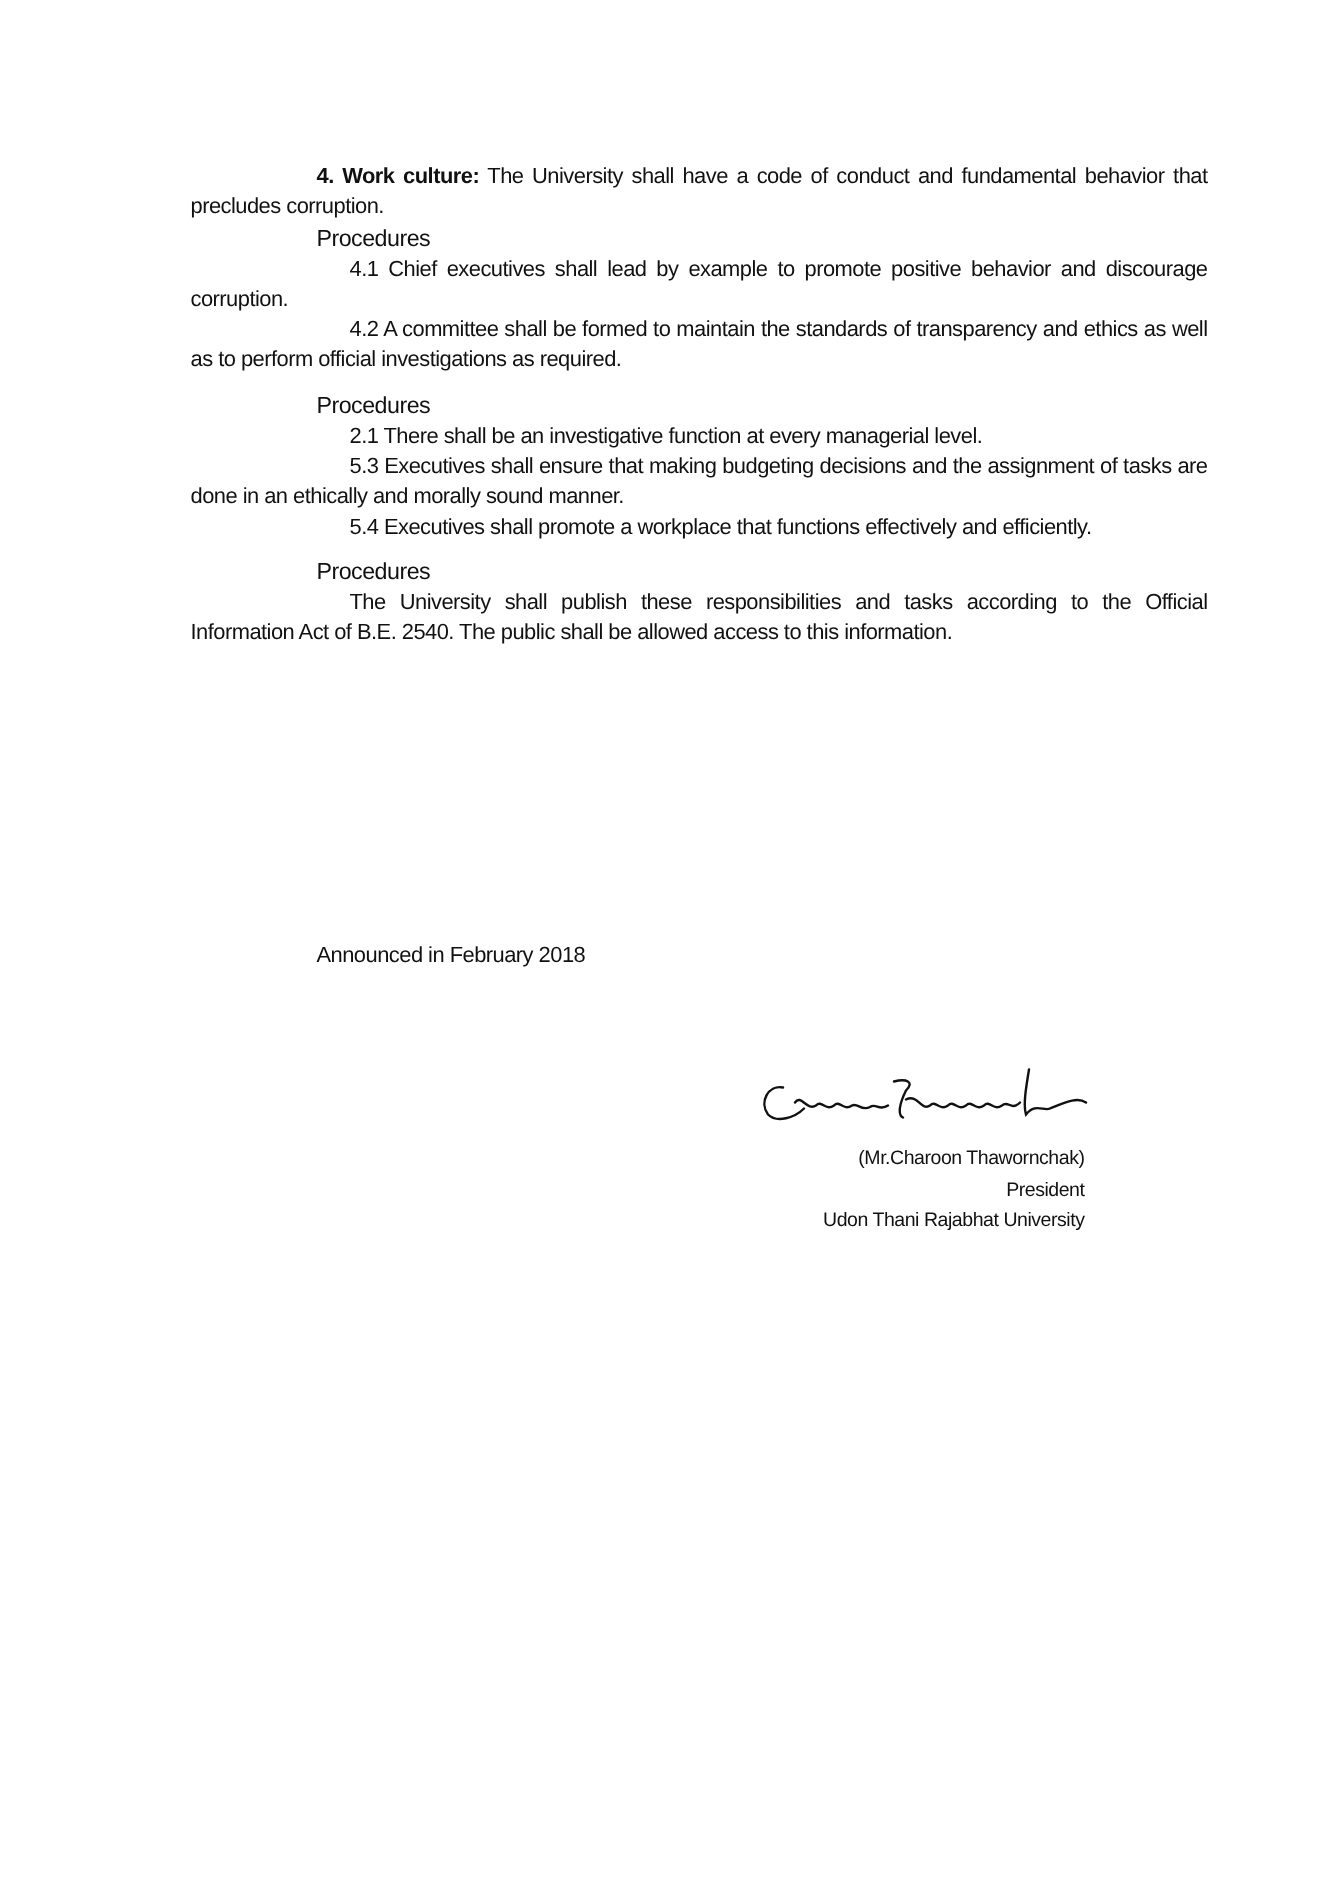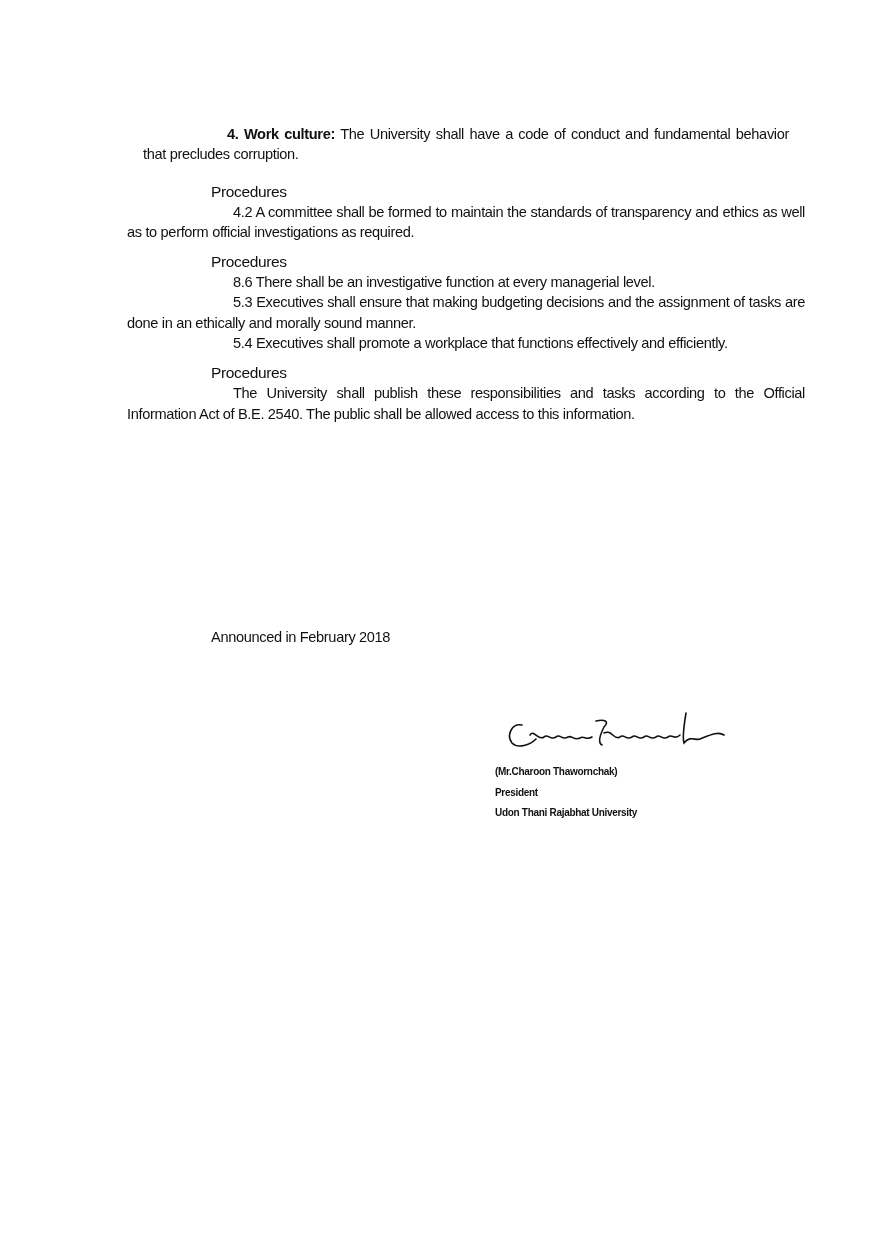--- a/index.html
+++ b/index.html
@@ -1,45 +1,46 @@
 <!DOCTYPE html>
 <html><head>
 <meta charset="utf-8">
 <style>
   html, body { margin: 0; padding: 0; background: #ffffff; }
   body { width: 890px; height: 1258px; position: relative; overflow: hidden;
          font-family: "Liberation Sans", sans-serif; color: #111; }
   .page { position: absolute; left: 127px; top: 108px; width: 678px;
           font-family: "Liberation Sans Narrow", "Liberation Sans", sans-serif;
           font-size: 14.6px; line-height: 20.3px; letter-spacing: -0.35px; }
-  .para { text-align: justify; text-indent: 84px; margin: 16px; }
+  .para { text-align: justify; text-indent: 84px; margin: 0; }
   .sub { text-align: justify; text-indent: 106px; margin: 0; }
   .proc { margin: 0 0 0 84px; font-weight: normal; font-size: 15.5px; line-height: 21px; }
   .gap { height: 9px; }
   b { font-weight: bold; }
   .announce { position: absolute; left: 211px; top: 611px; font-size: 14.6px; letter-spacing: -0.35px; margin-top: 18px; }
   .sig { position: absolute; left: 500px; top: 705px; width: 230px; height: 50px; }
-  .sigblock { position: absolute; left: 495px; top: 762px; width: 228px; text-align: left;
-              font-weight: bold; font-size: 10px; line-height: 20.5px; letter-spacing: -0.3px; }
+  .sigblock { position: absolute; left: 495px; top: 762px; width: 228px; text-align: right;
+              font-weight: normal; font-size: 13px; line-height: 20.5px; letter-spacing: -0.3px; }
 </style>
 </head>
 <body>
 
 <div class="page">
 
   <div>
     <p class="para"><b>4. Work culture:</b><span> The University shall have a code of conduct and fundamental behavior that precludes corruption.</span></p>
     <p class="proc">Procedures</p>
+    <p class="sub">4.1 Chief executives shall lead by example to promote positive behavior and discourage corruption.</p>
     <p class="sub">4.2 A committee shall be formed to maintain the standards of transparency and ethics as well as to perform official investigations as required.</p>
   </div>
   <div class="gap"></div>
 
   <div>
     <p class="proc">Procedures</p>
-    <p class="sub">8.6 There shall be an investigative function at every managerial level.</p>
+    <p class="sub">2.1 There shall be an investigative function at every managerial level.</p>
     <p class="sub">5.3 Executives shall ensure that making budgeting decisions and the assignment of tasks are done in an ethically and morally sound manner.</p>
     <p class="sub">5.4 Executives shall promote a workplace that functions effectively and efficiently.</p>
   </div>
   <div class="gap"></div>
 
   <div>
     <p class="proc">Procedures</p>
     <p class="sub">The University shall publish these responsibilities and tasks according to the Official Information Act of B.E. 2540. The public shall be allowed access to this information.</p>
   </div>
 </div>

